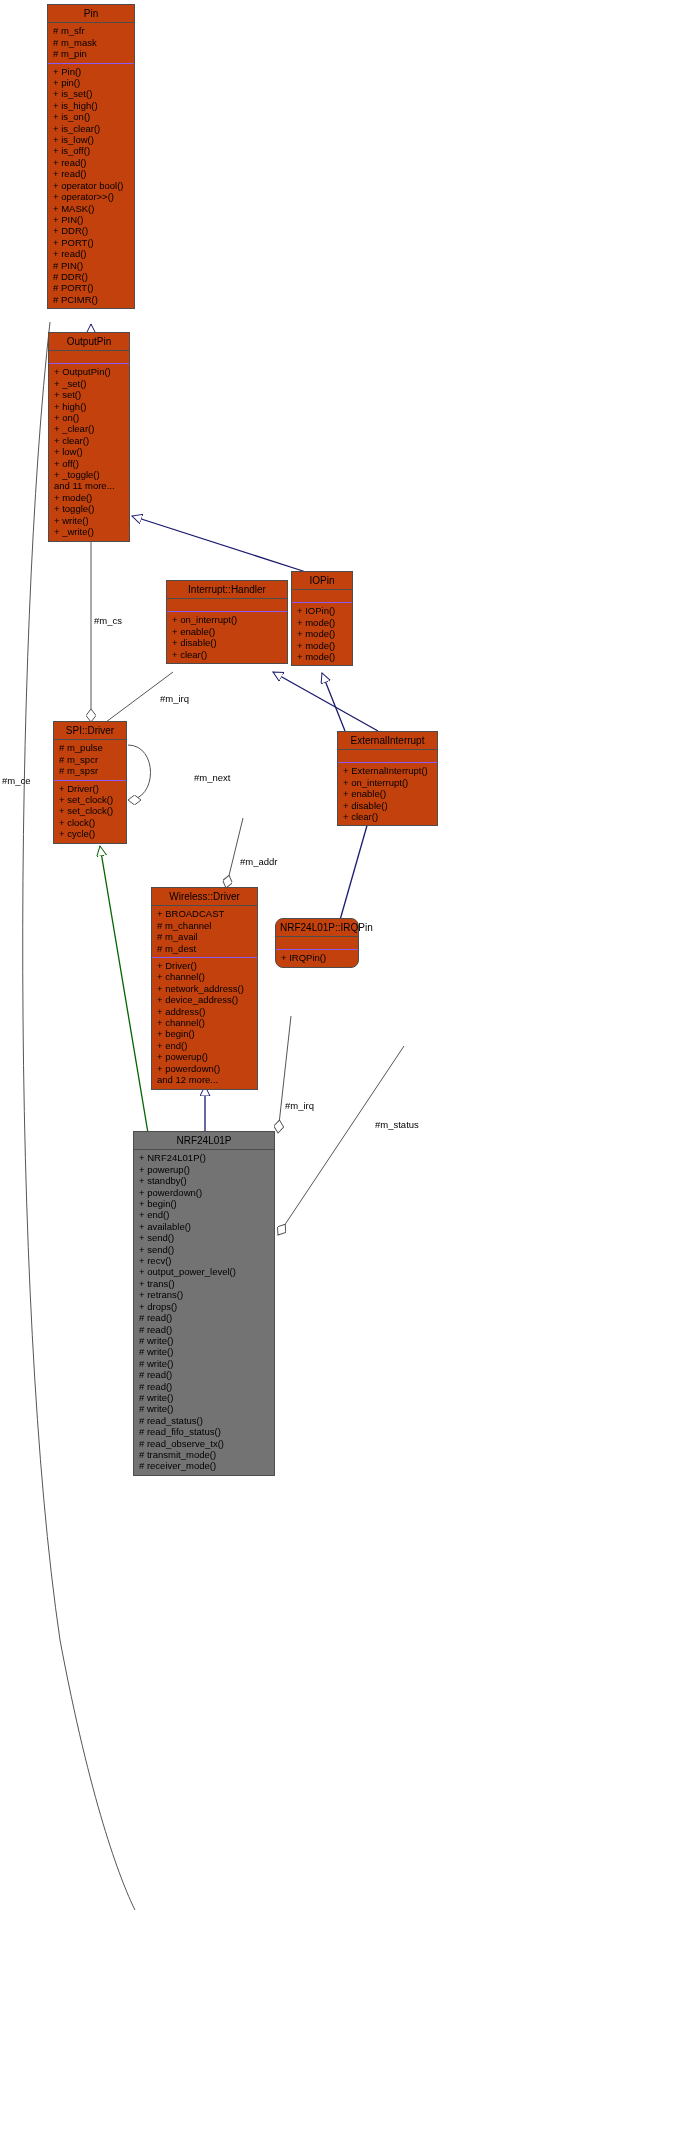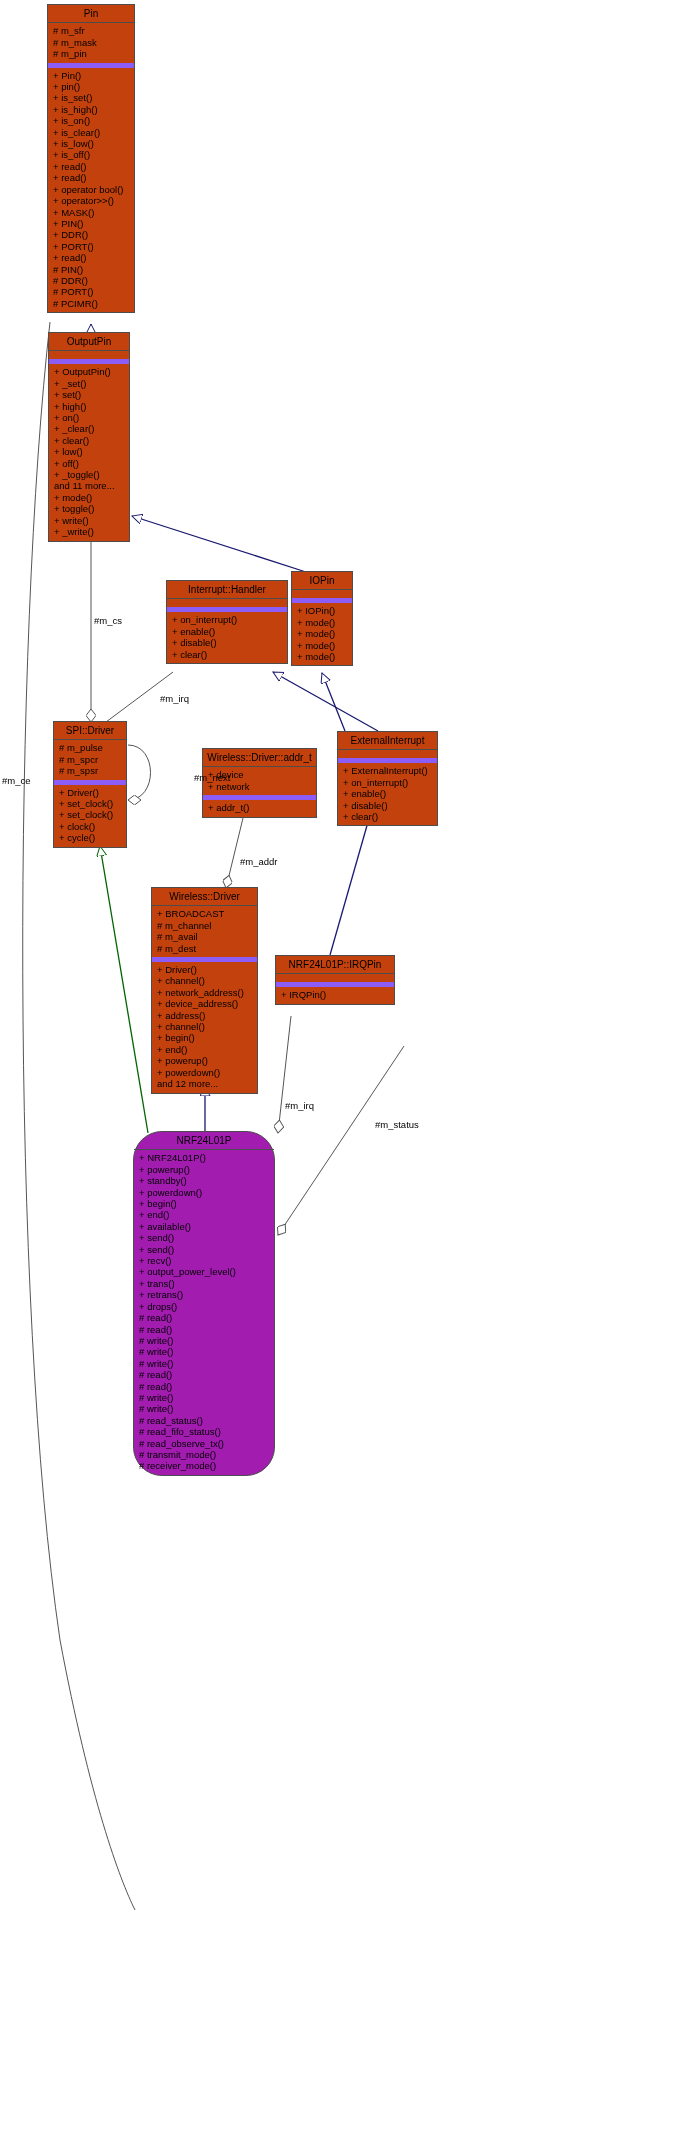--- a/index.html
+++ b/index.html
@@ -22,32 +22,32 @@
     pointer-events: none;
   }
   .uml-class {
     position: absolute;
     border: 1px solid #4d4d4d;
     background: #c2410c;
     font-size: 9.5px;
     line-height: 11.4px;
     color: #000000;
   }
-  .uml-class.highlight { background: #a21caf; border-radius: 29px; }
+  .uml-class.highlight { background: #737373; }
   .cls-title {
     text-align: center;
     padding: 3px 4px 3px 4px;
     border-bottom: 1px solid #4d4d4d;
     font-size: 10px;
     white-space: nowrap;
   }
   .cls-attrs, .cls-ops {
     padding: 2px 4px 3px 5px;
   }
-  .cls-attrs { border-bottom: 5px solid #8b5cf6; min-height: 9px; }
+  .cls-attrs { border-bottom: 1px solid #8b5cf6; min-height: 9px; }
   .cls-attrs.empty { height: 13px; padding: 0; }
   .row { white-space: nowrap; }
   .edge-label {
     position: absolute;
     font-size: 9.5px;
     color: #000000;
     background: transparent;
     white-space: nowrap;
   }
 </style>
@@ -196,30 +196,20 @@
     <div class="cls-attrs empty"></div>
     <div class="cls-ops">
       <div class="row">+ ExternalInterrupt()</div>
       <div class="row">+ on_interrupt()</div>
       <div class="row">+ enable()</div>
       <div class="row">+ disable()</div>
       <div class="row">+ clear()</div>
     </div>
   </div>
 
-  <div class="uml-class" style="left:202px; top:748px; width:115px;">
-    <div class="cls-title">Wireless::Driver::addr_t</div>
-    <div class="cls-attrs">
-      <div class="row">+ device</div>
-      <div class="row">+ network</div>
-    </div>
-    <div class="cls-ops">
-      <div class="row">+ addr_t()</div>
-    </div>
-  </div>
 
   <div class="uml-class" style="left:151px; top:887px; width:107px;">
     <div class="cls-title">Wireless::Driver</div>
     <div class="cls-attrs">
       <div class="row">+ BROADCAST</div>
       <div class="row"># m_channel</div>
       <div class="row"># m_avail</div>
       <div class="row"># m_dest</div>
     </div>
     <div class="cls-ops">
@@ -230,21 +220,21 @@
       <div class="row">+ address()</div>
       <div class="row">+ channel()</div>
       <div class="row">+ begin()</div>
       <div class="row">+ end()</div>
       <div class="row">+ powerup()</div>
       <div class="row">+ powerdown()</div>
       <div class="row">and 12 more...</div>
     </div>
   </div>
 
-  <div class="uml-class" style="left:275px; top:955px; width:120px;">
+  <div class="uml-class" style="left:275px; top:918px; width:84px;border-radius:8px;">
     <div class="cls-title">NRF24L01P::IRQPin</div>
     <div class="cls-attrs empty"></div>
     <div class="cls-ops">
       <div class="row">+ IRQPin()</div>
     </div>
   </div>
 
 
   <div class="uml-class highlight" style="left:133px; top:1131px; width:142px;">
     <div class="cls-title">NRF24L01P</div>

